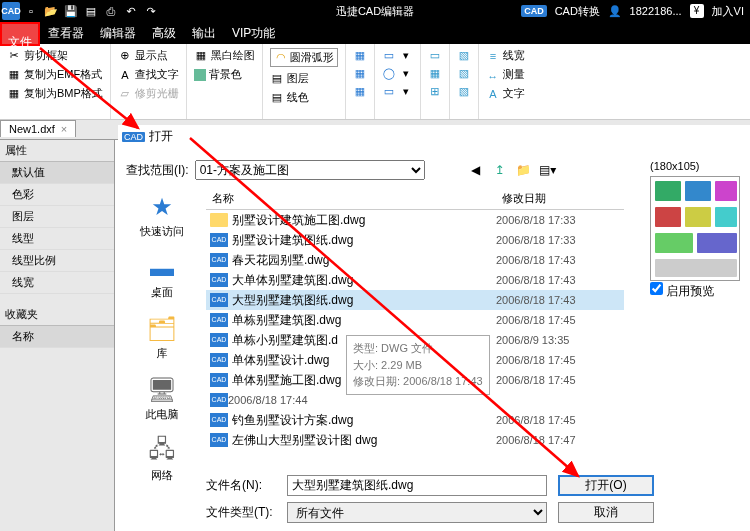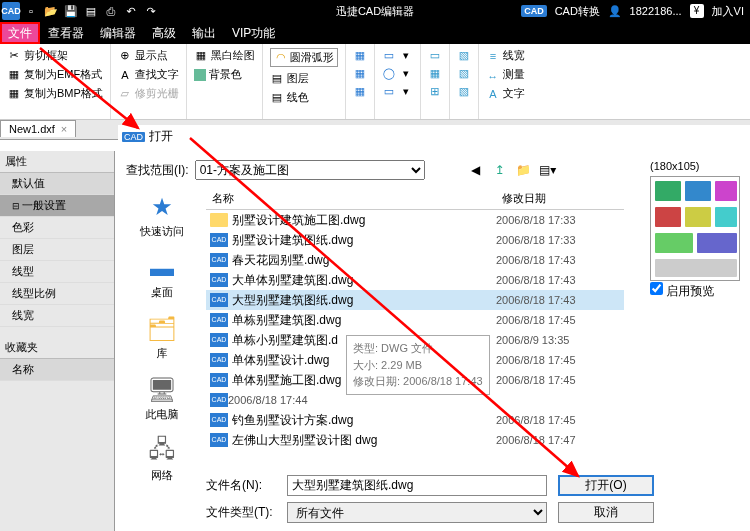--- a/index.html
+++ b/index.html
@@ -8,34 +8,34 @@
 .titlebar { background: #000; color: #fff; height: 22px; display: flex; align-items: center; font-size: 11px; padding: 0 2px; position: relative; }
 .titlebar .tb-icons { display: flex; gap: 2px; }
 .titlebar .tb-ic { width: 18px; height: 18px; display: flex; align-items: center; justify-content: center; }
 .titlebar .app-title { position: absolute; left: 50%; transform: translateX(-50%); }
 .titlebar .right { margin-left: auto; display: flex; gap: 8px; align-items: center; padding-right: 4px; }
 .cad-badge { background: #2b7cd3; color: #fff; font-size: 9px; padding: 1px 3px; border-radius: 2px; font-weight: bold; }
 .yen { display: inline-block; width: 14px; height: 14px; background: #fff; color: #000; border-radius: 2px; text-align: center; line-height: 14px; font-size: 10px; }
 
 .menubar { background: #000; color: #fff; height: 22px; display: flex; font-size: 12px; }
 .menubar .menu { padding: 3px 8px; cursor: pointer; }
-.menubar .menu.active { background: #ec4899; border: 2px solid #ff0000; padding: 1px 6px; font-family: Liberation Serif, serif; }
+.menubar .menu.active { background: #ef4444; border: 2px solid #ff0000; padding: 10px 6px; font-family: Liberation Serif, serif; }
 
 .ribbon { background: #fff; border-bottom: 1px solid #ccc; height: 76px; display: flex; font-size: 11px; overflow: hidden; }
 .ribbon-group { border-right: 1px solid #ddd; padding: 2px 4px; }
 .rb-btn { display: flex; align-items: center; gap: 3px; padding: 2px 3px; white-space: nowrap; }
 .rb-ic { width: 14px; height: 14px; display: inline-flex; align-items: center; justify-content: center; font-size: 11px; }
 .colorbtn { border: 1px solid #999; padding: 1px 3px; display: flex; align-items: center; gap: 2px; }
 .swatch { width: 10px; height: 10px; display: inline-block; }
 
 .tabbar { background: #e8e8e8; height: 20px; border-bottom: 1px solid #999; font-size: 11px; }
 .tab { background: #fff; border: 1px solid #999; border-bottom: none; padding: 2px 8px; display: inline-block; }
 .tab .x { color: #888; margin-left: 6px; }
 
-.leftpanel { position: absolute; left: 0; top: 140px; width: 115px; bottom: 0; background: #e8e8e8; border-right: 1px solid #999; font-size: 11px; margin-top: 11px; }
+.leftpanel { position: absolute; left: 0; top: 140px; width: 115px; bottom: 0; background: #e8e8e8; border-right: 1px solid #999; font-size: 11px; }
 .leftpanel .hdr { background: #e8e8e8; padding: 3px 5px; border-bottom: 1px solid #bbb; }
 .leftpanel .row { padding: 3px 12px; border-bottom: 1px solid #ddd; }
 .leftpanel .row.dark { background: #a8a8a8; }
 .leftpanel .row.exp::before { content: "⊟ "; font-size: 9px;}
 
 
 .dialog { position: absolute; left: 118px; top: 125px; right: 0; bottom: 0; background: #fff; border-top: 1px solid #fff; font-size: 12px; }
 .dlg-title { position: absolute; left: 0px; top: 0px; display: flex; align-items: center; gap: 4px; padding: 2px 4px;}
 .dlg-title .cad-sm { background: #2b7cd3; color: #fff; font-size: 9px; padding: 0 2px; border-radius: 1px; }
 .dlg-body { position: absolute; left: 0; top: 32px; right: 0; bottom: 0; }
@@ -234,21 +234,20 @@
   </div>
 </div>
 
 <div class="tabbar">
   <span class="tab"><span>New1.dxf</span><span class="x">×</span></span>
 </div>
 
 <div class="leftpanel">
   <div class="hdr">属性</div>
   <div class="row" style="background:#d8d8d8">默认值</div>
-  <div class="row exp dark">一般设置</div>
   <div class="row">色彩</div>
   <div class="row">图层</div>
   <div class="row">线型</div>
   <div class="row">线型比例</div>
   <div class="row">线宽</div>
   <div class="hdr" style="margin-top:10px">收藏夹</div>
   <div class="row" style="background:#d8d8d8">名称</div>
 </div>
 
 <div class="dialog">

